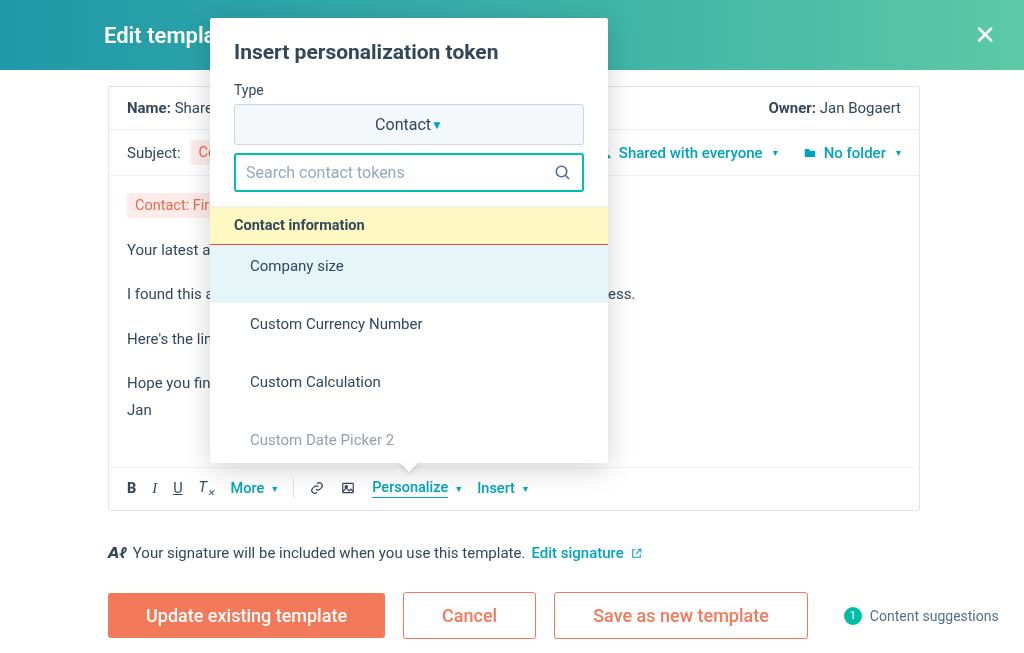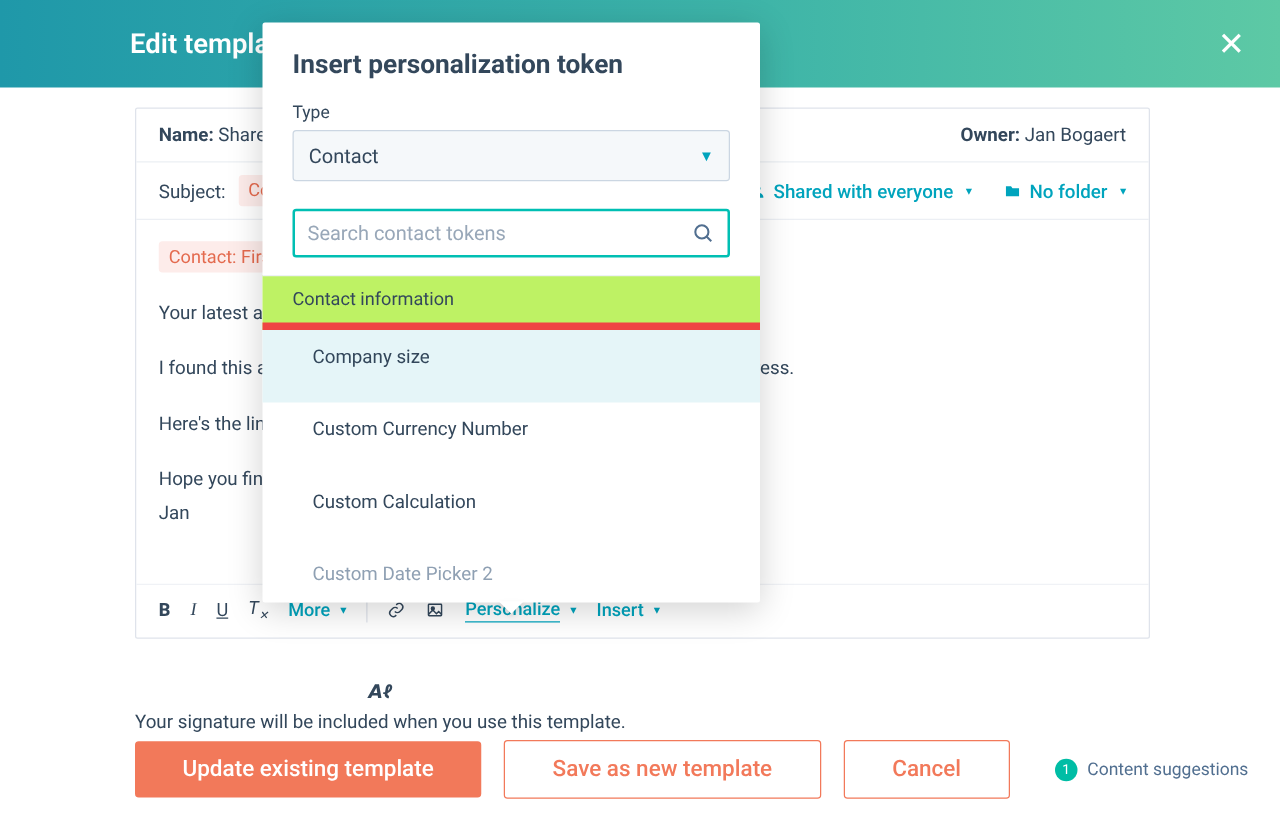--- a/index.html
+++ b/index.html
@@ -29,43 +29,43 @@
   .tb-btn { cursor: pointer; color: #33475b; }
   .tb-bold { font-weight: 800; }
   .tb-italic { font-style: italic; font-family: Georgia, serif; }
   .tb-underline { text-decoration: underline; }
   .tb-clear { font-style: italic; position: relative; }
   .tb-sep { width: 1px; height: 20px; background: #dfe3eb; }
   .tb-teal { color: #00a4bd; font-weight: 500; display: inline-flex; align-items: center; gap: 4px; }
   .tb-personalize { border-bottom: 1px solid #00a4bd; padding-bottom:1px; }
   .tb-icon { display: inline-block; }
 
-  .note-line { position: absolute; left: 108px; top: 544px; font-size: 15px; color: #33475b; display: flex; align-items: center; gap: 6px; flex-direction: column; }
+  .note-line { position: absolute; left: 108px; top: 544px; font-size: 15px; color: #33475b; display: flex; align-items: center; gap: 6px; }
   .sig-icon { font-weight: 700; font-style: italic; }
 
   .footer { position: absolute; left: 108px; top: 592px; display: flex; align-items: center; gap: 18px; }
   .btn { padding: 12px 38px; border-radius: 3px; font-size: 18px; font-weight: 500; cursor: pointer; border: none; }
   .btn-primary { background: #f2795a; color: #fff; }
   .btn-outline { background: #fff; color: #f2795a; border: 1px solid #f2795a; }
   .suggest { margin-left: 18px; display: flex; align-items: center; gap: 8px; font-size: 14px; color: #516f90; }
   .badge-n { width: 18px; height: 18px; border-radius: 50%; background: #00bda5; color: #fff; font-size: 11px; display: flex; align-items: center; justify-content: center; }
 
   
   .popover { position: absolute; left: 210px; top: 18px; width: 398px; background: #fff; border-radius: 2px; box-shadow: 0 6px 28px rgba(0,0,0,0.18); z-index: 50; padding-bottom: 4px; }
   .pop-pad { padding: 22px 24px 8px 24px; }
   .pop-title { font-size: 21px; font-weight: 700; color: #33475b; margin-bottom: 18px; }
   .pop-label { font-size: 14px; color: #33475b; font-weight: 400; margin-bottom: 6px; }
-  .type-select { border: 1px solid #cbd6e2; background: #f5f8fa; border-radius: 3px; padding: 10px 12px; display: flex; justify-content: space-between; align-items: center; font-size: 16px; color: #33475b; cursor: pointer; margin-bottom: 22px; }
+  .type-select { border: 1px solid #cbd6e2; background: #f5f8fa; border-radius: 3px; padding: 10px 12px; display: flex; justify-content: center; align-items: center; font-size: 16px; color: #33475b; cursor: pointer; margin-bottom: 8px; }
 
   .search-wrap { border: 2px solid #00bfb3; border-radius: 3px; display: flex; align-items: center; padding: 8px 10px; margin-bottom: 6px; }
   .search-wrap input { border: none; outline: none; flex: 1; font-size: 16px; color: #000000; background: transparent; }
   .search-wrap input::placeholder { color: #98a7b8; }
   .search-icon { color: #516f90; }
 
-  .section-bar { background: #bef264; padding: 10px 24px; font-size: 14.5px; font-weight: 400; color: #33475b; border-top: 1px solid #eef1f5; border-bottom: 6px solid #ef4444; }
+  .section-bar { background: #fef9c3; padding: 10px 24px; font-size: 14.5px; font-weight: 700; color: #33475b; border-top: 1px solid #eef1f5; border-bottom: 1px solid #ef4444; }
   .opt { padding: 12px 24px 28px 40px; font-size: 15px; color: #33475b; cursor: pointer; }
   .opt.hl { background: #e5f5f8; }
   .opt.cut { height: 22px; overflow: hidden; color: #8fa0b3; }
 
   .pop-caret { position: absolute; left: 50%; bottom: -9px; transform: translateX(-50%); width: 0; height: 0; border-left: 10px solid transparent; border-right: 10px solid transparent; border-top: 10px solid #fff; filter: drop-shadow(0 2px 2px rgba(0,0,0,0.12)); }
 
   svg { display: block; }
 </style>
 </head>
 <body>
@@ -164,22 +164,22 @@
     <svg width="13" height="13" viewBox="0 0 24 24" fill="none" stroke="#00a4bd" stroke-width="2">
         <path d="M14 4h6v6"></path>
         <path d="M20 4l-9 9"></path>
         <path d="M19 14v5H5V5h5"></path>
       </svg>
   </span>
 </div>
 
 <div class="footer">
   <button class="btn btn-primary">Update existing template</button>
+  <button class="btn btn-outline">Cancel</button>
   <button class="btn btn-outline">Save as new template</button>
-  <button class="btn btn-outline">Cancel</button>
   <div class="suggest">
     <span class="badge-n">1</span>
     <span>Content suggestions</span>
   </div>
 </div>
 
 <div class="popover">
   <div class="pop-pad">
     <div class="pop-title">Insert personalization token</div>
     <div class="pop-label">Type</div>

